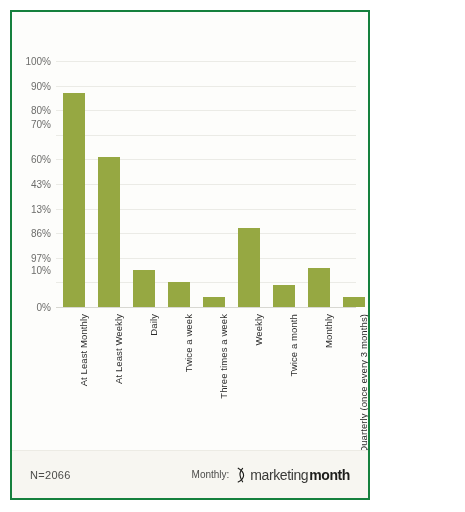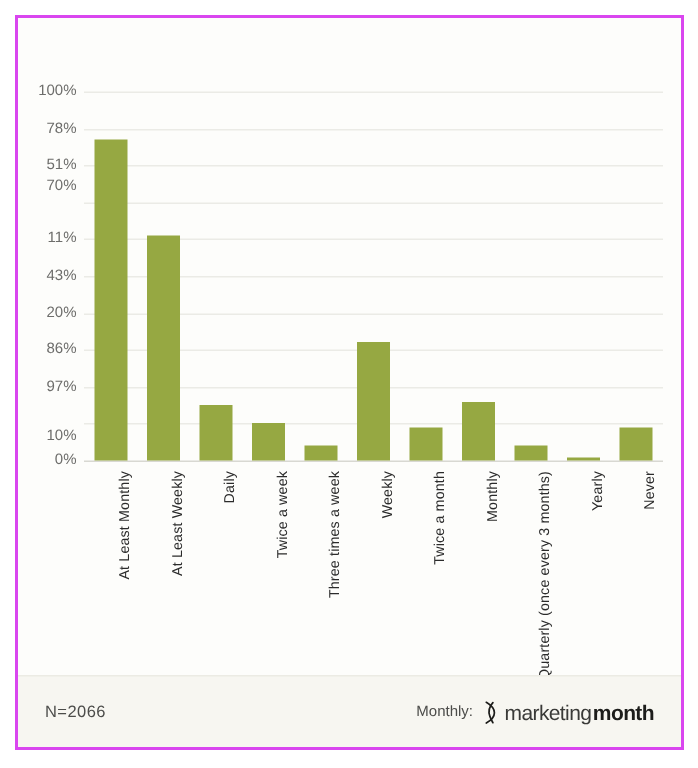--- a/index.html
+++ b/index.html
@@ -11,23 +11,23 @@
     width: 465px;
     height: 512px;
     font-family: "Liberation Sans", sans-serif;
     overflow: hidden;
   }
 
   #frame {
     position: absolute;
     left: 10px;
     top: 10px;
-    width: 446px;
+    width: 360px;
     height: 490px;
-    border: 2px solid #d946ef;
+    border: 2px solid #15803d;
     background: #a16207;
     box-sizing: border-box;
   }
 
   #plot-area {
     position: absolute;
     left: 0;
     top: 0;
     right: 0;
     bottom: 48px;
@@ -165,29 +165,29 @@
         <div class="gridline" style="top: 147.4px;"></div>
         <div class="gridline" style="top: 172px;"></div>
         <div class="gridline" style="top: 196.6px;"></div>
         <div class="gridline" style="top: 221.2px;"></div>
         <div class="gridline" style="top: 245.8px;"></div>
         <div class="gridline" style="top: 270.4px;"></div>
         <div class="gridline baseline" style="top: 295px;"></div>
       </div>
     <div id="yticks">
         <div class="ytick" style="top: 49px;">100%</div>
-        <div class="ytick" style="top: 73.6px;">78%</div>
-        <div class="ytick" style="top: 98.2px;">51%</div>
+        <div class="ytick" style="top: 73.6px;">90%</div>
+        <div class="ytick" style="top: 98.2px;">80%</div>
         <div class="ytick" style="top: 112px;">70%</div>
-        <div class="ytick" style="top: 147.4px;">11%</div>
+        <div class="ytick" style="top: 147.4px;">60%</div>
         <div class="ytick" style="top: 172px;">43%</div>
-        <div class="ytick" style="top: 196.6px;">20%</div>
+        <div class="ytick" style="top: 196.6px;">13%</div>
         <div class="ytick" style="top: 221.2px;">86%</div>
         <div class="ytick" style="top: 245.8px;">97%</div>
-        <div class="ytick" style="top: 279px;">10%</div>
+        <div class="ytick" style="top: 258px;">10%</div>
         <div class="ytick" style="top: 295px;">0%</div>
       </div>
     <div id="bars" style="top: 0px; height: 295px;">
         <div class="bar-slot" style="left: 0px; width: 35px;">
           <div class="bar" title="At Least Monthly: 87%" style="height: 214.02px; bottom: 0px; background: rgb(150, 168, 66);"></div>
         </div>
         <div class="bar-slot" style="left: 35px; width: 35px;">
           <div class="bar" title="At Least Weekly: 61%" style="height: 150.06px; bottom: 0px; background: rgb(150, 168, 66);"></div>
         </div>
         <div class="bar-slot" style="left: 70px; width: 35px;">

